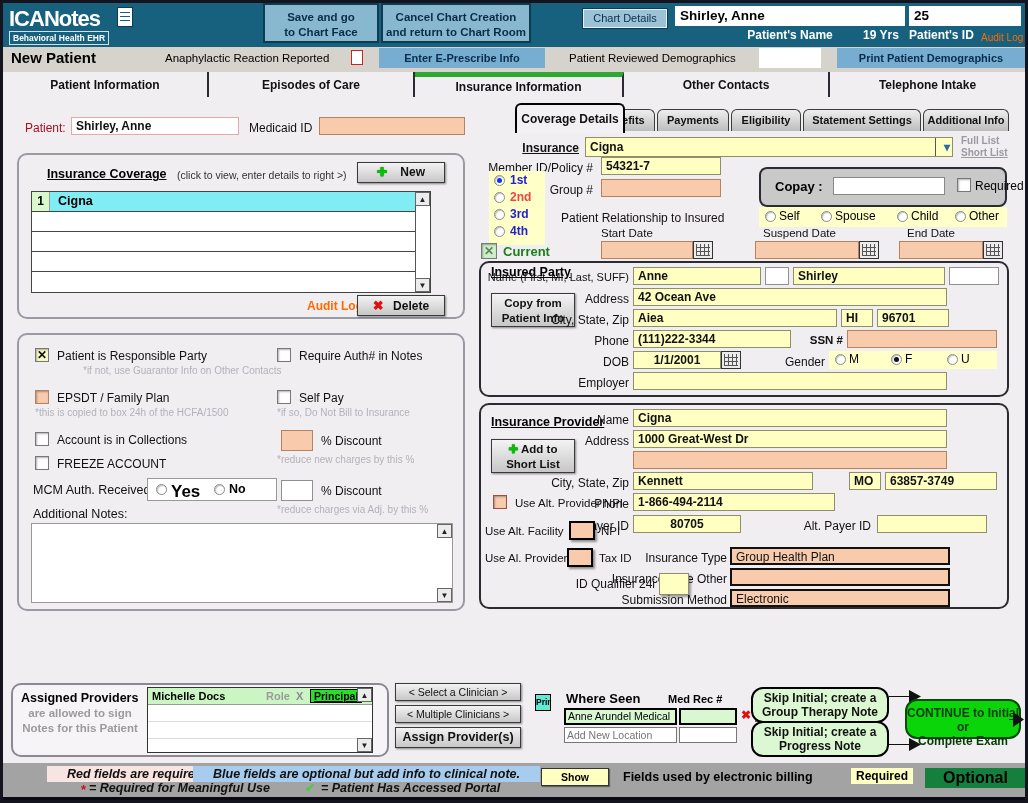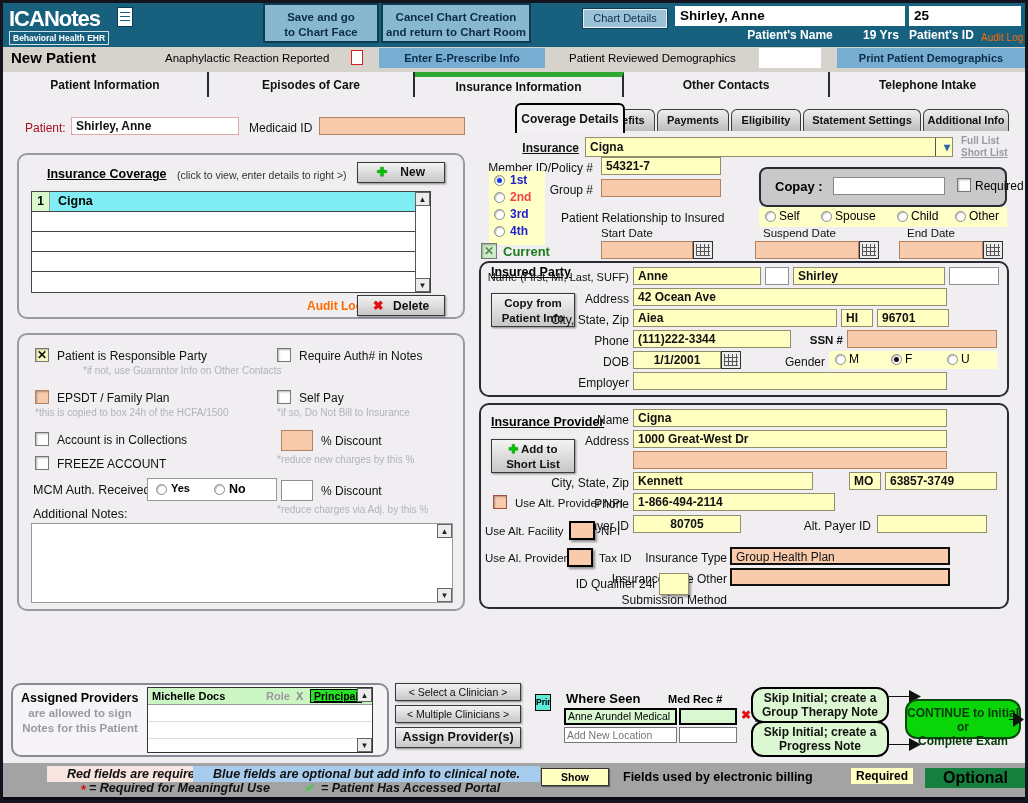--- a/index.html
+++ b/index.html
@@ -137,21 +137,21 @@
 
       <span class="cb" style="left:16px;top:97px;"></span>
       <span class="lbl" style="left:38px;top:98px;">Account is in Collections</span>
 
       <span class="cb" style="left:16px;top:121px;"></span>
       <span class="lbl" style="left:38px;top:122px;">FREEZE ACCOUNT</span>
 
       <span class="lbl" style="left:14px;top:148px;font-size:12.5px;">MCM Auth. Received</span>
       <div class="abs" style="left:128px;top:143px;width:130px;height:23px;background:#fff;border:1px solid #999;">
         <span class="rad" style="left:8px;top:5px;"></span>
-        <span class="abs b" style="left:23px;top:3px;font-size:11px;">Yes</span>
+        <span class="abs b" style="left:23px;top:3px;font-size:17px;">Yes</span>
         <span class="rad" style="left:66px;top:5px;"></span>
         <span class="abs b" style="left:81px;top:3px;font-size:12.5px;">No</span>
       </div>
 
       <span class="lbl" style="left:14px;top:172px;font-size:12.5px;">Additional Notes:</span>
       <div class="abs" style="left:12px;top:188px;width:422px;height:80px;background:#fff;border:1px solid #999;">
         <span></span>
         <span class="sarr" style="right:0;top:0;">▲</span>
         <span class="sarr" style="right:0;bottom:0;">▼</span>
       </div>
@@ -316,20 +316,21 @@
 
       <span class="lbl" style="left:4px;top:147px;font-size:11.5px;">Use Al. Provider</span>
       <div class="abs pc" style="left:86px;top:143px;width:26px;height:19px;border:2px solid #000;box-shadow:2px 2px 2px rgba(0,0,0,.4);"></div>
       <span class="lbl" style="left:118px;top:147px;font-size:11.5px;">Tax ID</span>
 
       <span class="lbl rl" style="left:96px;top:146px;width:150px;">Insurance Type</span>
       <div class="fld" style="left:249px;top:142px;width:220px;background:#F8CBAD;border:2px solid #111;font-weight:normal;">Group Health Plan</div>
       <span class="lbl rl" style="left:76px;top:167px;width:170px;">Insurance Type Other</span>
       <div class="fld" style="left:249px;top:163px;width:220px;background:#F8CBAD;border:2px solid #111;font-weight:normal;"></div>
       <span class="lbl rl" style="left:86px;top:188px;width:160px;">Submission Method</span>
+      <div class="fld" style="left:249px;top:184px;width:220px;background:#F8CBAD;border:2px solid #111;font-weight:normal;">Electronic</div>
 
       <span class="lbl rl" style="left:70px;top:172px;width:104px;">ID Qualifier 24i</span>
       <div class="abs yl" style="left:178px;top:168px;width:30px;height:22px;box-shadow:2px 2px 2px rgba(0,0,0,.35);"></div>
     </div>
   </div>
 
   <div class="bottom">
     <div class="panel" style="left:8px;top:8px;width:378px;height:74px;background:#F7F4F7;border-color:#8a8a94;">
       <span class="abs b" style="left:8px;top:6px;font-size:12.5px;">Assigned Providers</span>
       <span class="abs b" style="left:4px;top:22px;width:126px;text-align:center;color:#9a9aa0;font-size:11.5px;">are allowed to sign</span>

